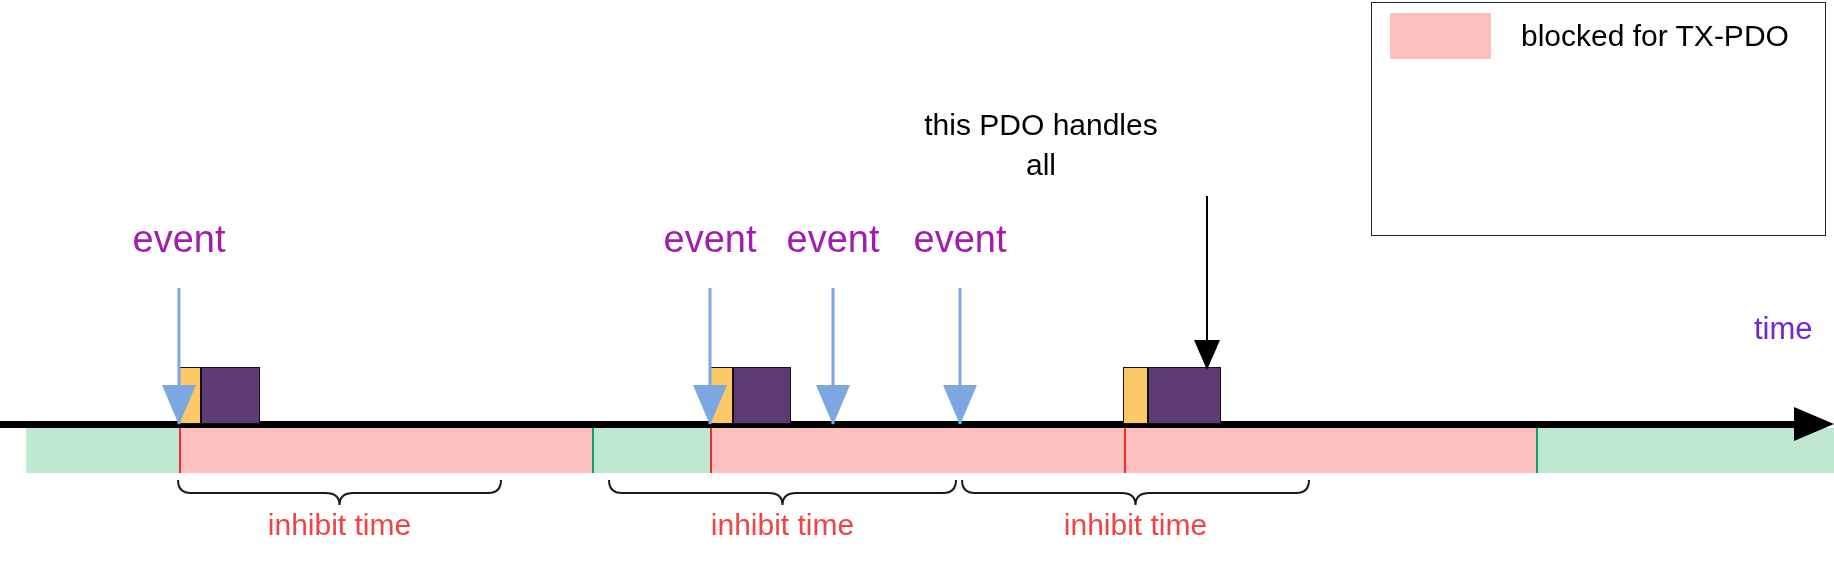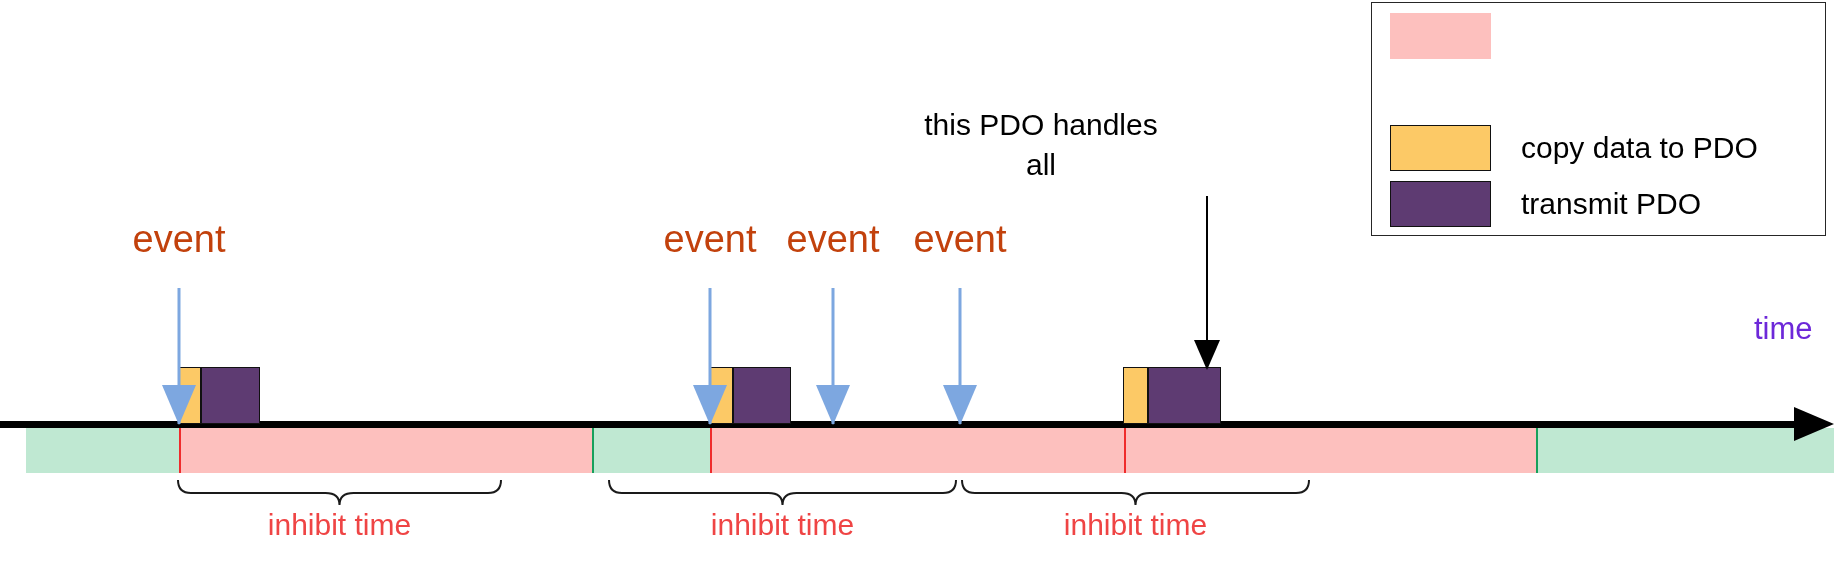--- a/index.html
+++ b/index.html
@@ -47,21 +47,21 @@
   }
   .pdo-tx{
     position:absolute;top:0;height:57px;
     background:#5e3b72;border:1.6px solid #111111;
     box-sizing:border-box;
   }
 
   
   .event-label{
     position:absolute;
-    font-size:38px;color:#c2410c;line-height:1;
+    font-size:38px;color:#a21caf;line-height:1;
     white-space:nowrap;transform:translateX(-50%);
   }
   .event-stem{
     position:absolute;width:3px;background:#7da7e0;
     transform:translateX(-50%);
   }
   .event-head{
     position:absolute;width:0;height:0;
     border-left:17px solid transparent;
     border-right:17px solid transparent;
@@ -193,24 +193,17 @@
         <svg width="349" height="27" viewBox="0 0 349 27">
           <path d="M 1,1 Q 1,14 14,14 L 160.5,14 Q 174.5,14 174.5,26 Q 174.5,14 188.5,14 L 335,14 Q 348,14 348,1" fill="none" stroke="#1a1a1a" stroke-width="2"></path>
         </svg>
       </div>
       <div class="brace-label" style="left: 961px; width: 349px;">inhibit time</div>
     </div>
 
   <div id="legend">
       <div class="legend-row" style="top: 10px;">
         <div class="legend-swatch sw-blocked"></div>
-      </div>
-      <div class="legend-row" style="top: 122px;">
-        <div class="legend-swatch sw-copy"></div>
-        <div class="legend-text">copy data to PDO</div>
-      </div>
-      <div class="legend-row" style="top: 178px;">
-        <div class="legend-swatch sw-tx"></div>
-        <div class="legend-text">transmit PDO</div>
+        <div class="legend-text">blocked for TX-PDO</div>
       </div>
     </div>
 
 </div>
 
 </body></html>

